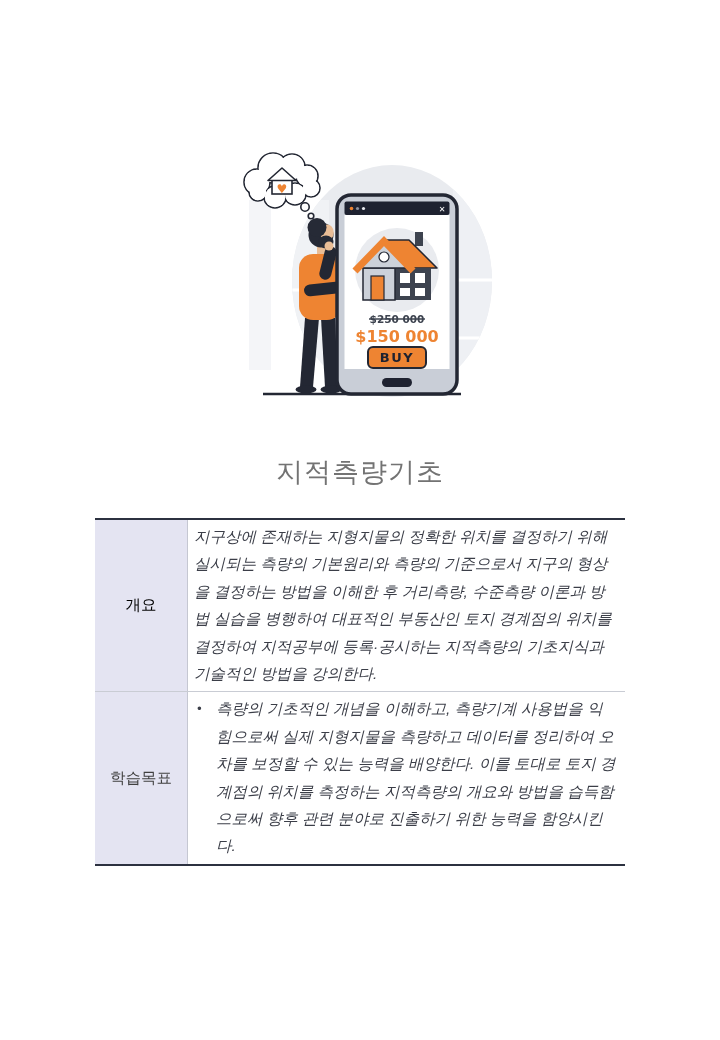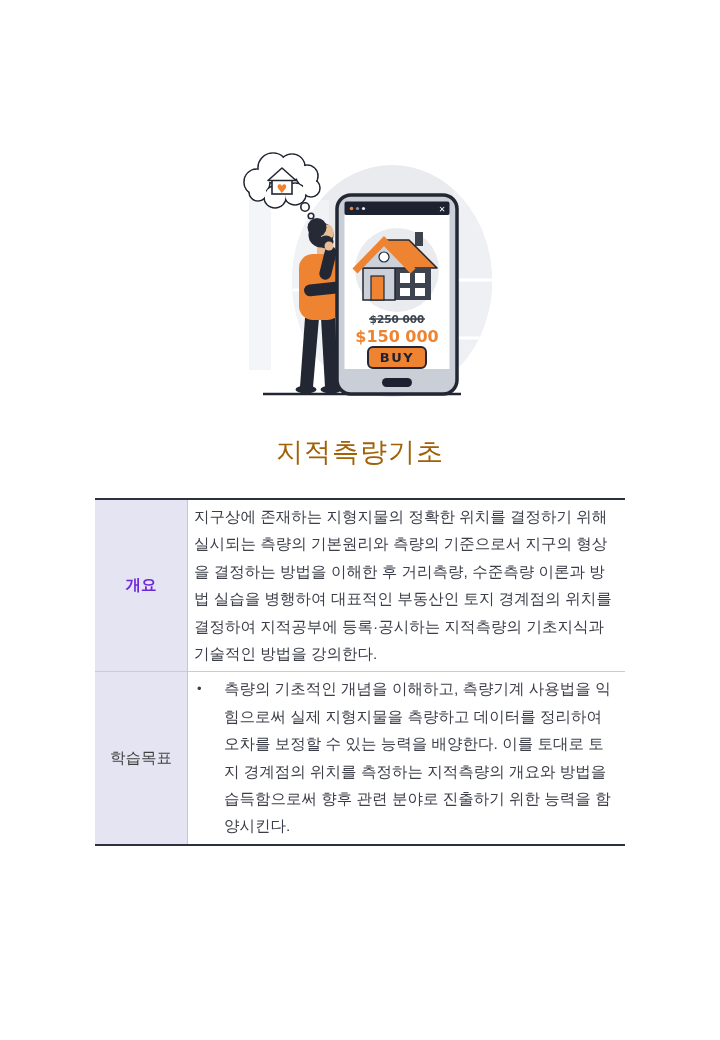--- a/index.html
+++ b/index.html
@@ -4,44 +4,45 @@
 <style>
   html,body{margin:0;padding:0;}
   body{
     width:720px;height:1040px;background:#ffffff;
     font-family:"Liberation Sans","DejaVu Sans",sans-serif;
     color:#3b3e48;overflow:hidden;
   }
   .illo{width:270px;margin:140px auto 0;}
   svg text{font-family:"DejaVu Sans","Liberation Sans",sans-serif;}
   .title{
-    margin:28px 0 0 0;text-align:center;
-    font-size:27px;font-weight:500;color:#a16207;letter-spacing:1px;
+    margin:48px 0 0 0;text-align:center;
+    font-size:27px;font-weight:500;color:#737373;letter-spacing:1px;
   }
   .table{
     width:530px;margin:28px 0 0 95px;
     border-top:2px solid #2c3140;border-bottom:2px solid #2c3140;
   }
   .trow{display:flex;}
   .trow + .trow{border-top:1px solid #c9ccd4;}
   .tlabel{
     flex:0 0 93px;width:93px;box-sizing:border-box;
     background:#e4e4f2;border-right:1px solid #c5c7d2;
     display:flex;align-items:center;justify-content:center;
-    font-size:15.5px;font-weight:700;color:#6d28d9;
+    font-size:15.5px;font-weight:400;color:#000000;
   }
   .tlabel.muted{font-weight:400;color:#404040;}
   .tcontent{
     flex:1;padding:3px 8px 4px 6px;
     font-size:15.5px;line-height:27.4px;color:#3b3e48;
     word-break:break-all;
+    font-style:italic;
   }
   .trow.second .tcontent{display:flex;padding-left:9px;}
   .bullet{flex:0 0 19px;width:19px;font-size:13px;line-height:27.4px;color:#3b3e48;}
-  .btext{flex:1;margin-left:8px;}
+  .btext{flex:1;}
 </style>
 </head>
 <body>
 
 <div class="illo">
   <svg width="270" height="262" viewBox="0 0 270 262">
     <defs>
       <clipPath id="blobClip">
           <ellipse cx="167" cy="141" rx="100" ry="116"></ellipse>
         </clipPath>

